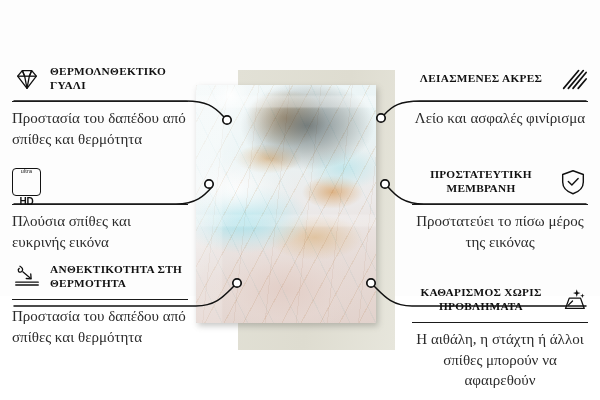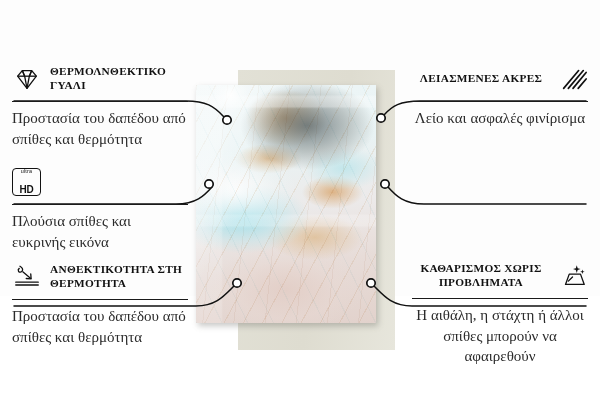--- a/index.html
+++ b/index.html
@@ -65,22 +65,22 @@
     font-size:11.3px;font-weight:700;letter-spacing:.28px;color:#111;
     line-height:1.22;text-transform:uppercase;flex:1;
   }
   .rule{height:0;border-top:1.2px solid #1a1a1a;margin:5px 0 6px;}
   .desc{font-size:15px;line-height:1.38;color:#2b2b2b;}
 
   .ico{width:30px;height:30px;flex:0 0 30px;display:block;}
   .ico svg{display:block;width:30px;height:30px;}
   .hdbadge{
     width:27px;height:26px;flex:0 0 27px;border:1.6px solid #121212;border-radius:4px;
-    display:flex;flex-direction:column;align-items:center;justify-content:space-between;
-    font-family:"Liberation Sans",sans-serif;color:#111;line-height:1;
+    display:flex;flex-direction:column;align-items:center;justify-content:flex-start;
+    font-family:"Liberation Sans",sans-serif;color:#111;line-height:1;gap:22px;
   }
   .hdbadge .u{font-size:5.4px;letter-spacing:.2px;margin-bottom:1px;}
   .hdbadge .h{font-size:10px;font-weight:700;letter-spacing:-.2px;}
 
   .wires{position:absolute;inset:0;pointer-events:none;}
 </style>
 </head>
 <body>
 
 <div id="stage">
@@ -172,22 +172,37 @@
               <path d="M21.5 26 L30 16"></path>
         </g>
           </svg>
       </span>
       <span class="ttl">ΛΕΙΑΣΜΕΝΕΣ ΑΚΡΕΣ</span>
     </div>
     <div class="rule"></div>
     <div class="desc">Λείο και ασφαλές φινίρισμα</div>
   </div>
 
-
-  <div class="feat R" style="top:259px">
+  <div class="feat R" style="top:165px">
+    <div class="head">
+      <span class="ico">
+        <svg viewBox="0 0 32 32">
+            <g fill="none" stroke="#111" stroke-width="1.5" stroke-linecap="round" stroke-linejoin="round">
+          <path d="M16 4 L27 8 V16 C27 22 22 26.5 16 28.5 C10 26.5 5 22 5 16 V8 Z"></path>
+          <path d="M11 15.5 L14.8 19.3 L21.5 12.2"></path>
+        </g>
+          </svg>
+      </span>
+      <span class="ttl">ΠΡΟΣΤΑΤΕΥΤΙΚΗ ΜΕΜΒΡΑΝΗ</span>
+    </div>
+    <div class="rule"></div>
+    <div class="desc">Προστατεύει το πίσω μέρος της εικόνας</div>
+  </div>
+
+  <div class="feat R" style="top:283px">
     <div class="head">
       <span class="ico">
         <svg viewBox="0 0 32 32">
             <g fill="none" stroke="#111" stroke-width="1.4" stroke-linecap="round" stroke-linejoin="round">
           <path d="M8 25 L12 14 H24 L28 25 Z"></path>
               <path d="M11 21.5 L15.5 17"></path>
           <path d="M20 4.5 L21 7.6 L24 8.6 L21 9.6 L20 12.7 L19 9.6 L16 8.6 L19 7.6 Z" fill="#111" stroke="none"></path>
           <path d="M26 9 L26.6 10.8 L28.4 11.4 L26.6 12 L26 13.8 L25.4 12 L23.6 11.4 L25.4 10.8 Z" fill="#111" stroke="none"></path>
         </g>
           </svg>

